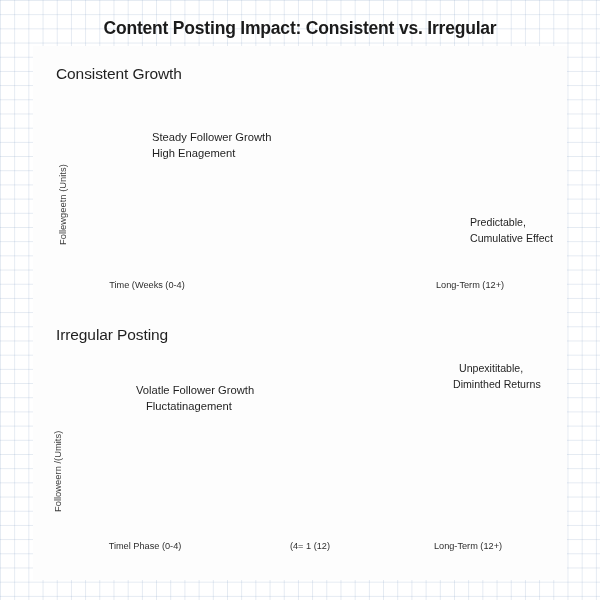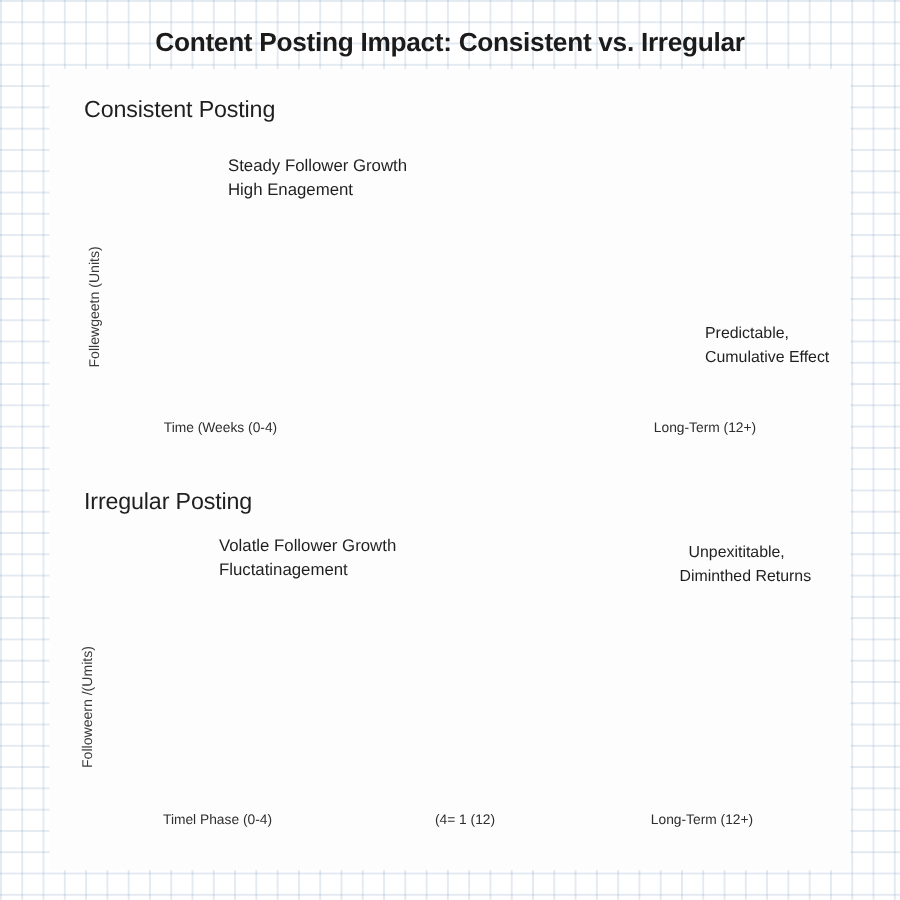--- a/index.html
+++ b/index.html
@@ -76,41 +76,42 @@
     z-index: 6;
   }
 
   .legend-text {
     position: absolute;
     font-size: 11.2px;
     color: #1f1f1f;
     line-height: 15.5px;
     white-space: nowrap;
     z-index: 7;
+    margin-top: 26px;
   }
 
   .annot {
     position: absolute;
     font-size: 10.6px;
     color: #1f1f1f;
     line-height: 14.5px;
     white-space: nowrap;
     z-index: 7;
   }
 
   svg { display: block; overflow: visible; }
 </style>
 </head>
 <body>
 
 <div class="card"></div>
 
 <div class="title" style="top:18px;">Content Posting Impact: Consistent vs. Irregular</div>
 
-<div class="panel-heading" style="left:56px; top:65px;">Consistent Posting</div>
+<div class="panel-heading" style="left:56px; top:65px;">Consistent Growth</div>
 
 <div class="ylabel" style="left:57px; top:245px;">Follewgeetn  (Units)</div>
 
 <div class="legend-text" style="left:152px; top:104px;">Steady Follower Growth</div>
 <div class="legend-text" style="left:152px; top:120px;">High Enagement</div>
 
 <div class="annot" style="left:470px; top:215px;">Predictable,</div>
 <div class="annot" style="left:470px; top:231px;">Cumulative Effect</div>
 
 <div class="xtick" style="left:82px; top:279px; width:130px;text-align:center;">
@@ -119,21 +120,21 @@
 <div class="xtick" style="left:244px; top:279px; width:130px;">
 </div>
 <div class="xtick" style="left:400px; top:279px; width:140px;">
   <div>Long-Term (12+)</div>
 </div>
 
 <div class="panel-heading" style="left:56px; top:326px;text-align:center;">Irregular Posting</div>
 
 <div class="ylabel" style="left:52px; top:512px;">Followeern /(Umits)</div>
 
-<div class="legend-text" style="left:146px; top:357px;">Volatle Follower Growth</div>
+<div class="legend-text" style="left:136px; top:357px;">Volatle Follower Growth</div>
 <div class="legend-text" style="left:146px; top:373px;">Fluctatinagement</div>
 
 <div class="annot" style="left:459px; top:361px;text-align:center;">Unpexititable,</div>
 <div class="annot" style="left:453px; top:377px;">Diminthed Returns</div>
 
 <div class="xtick" style="left:80px; top:540px; width:130px;">
   <div>Timel Phase (0-4)</div>
 </div>
 <div class="xtick" style="left:240px; top:540px; width:140px;">
   <div>(4= 1 (12)</div>

